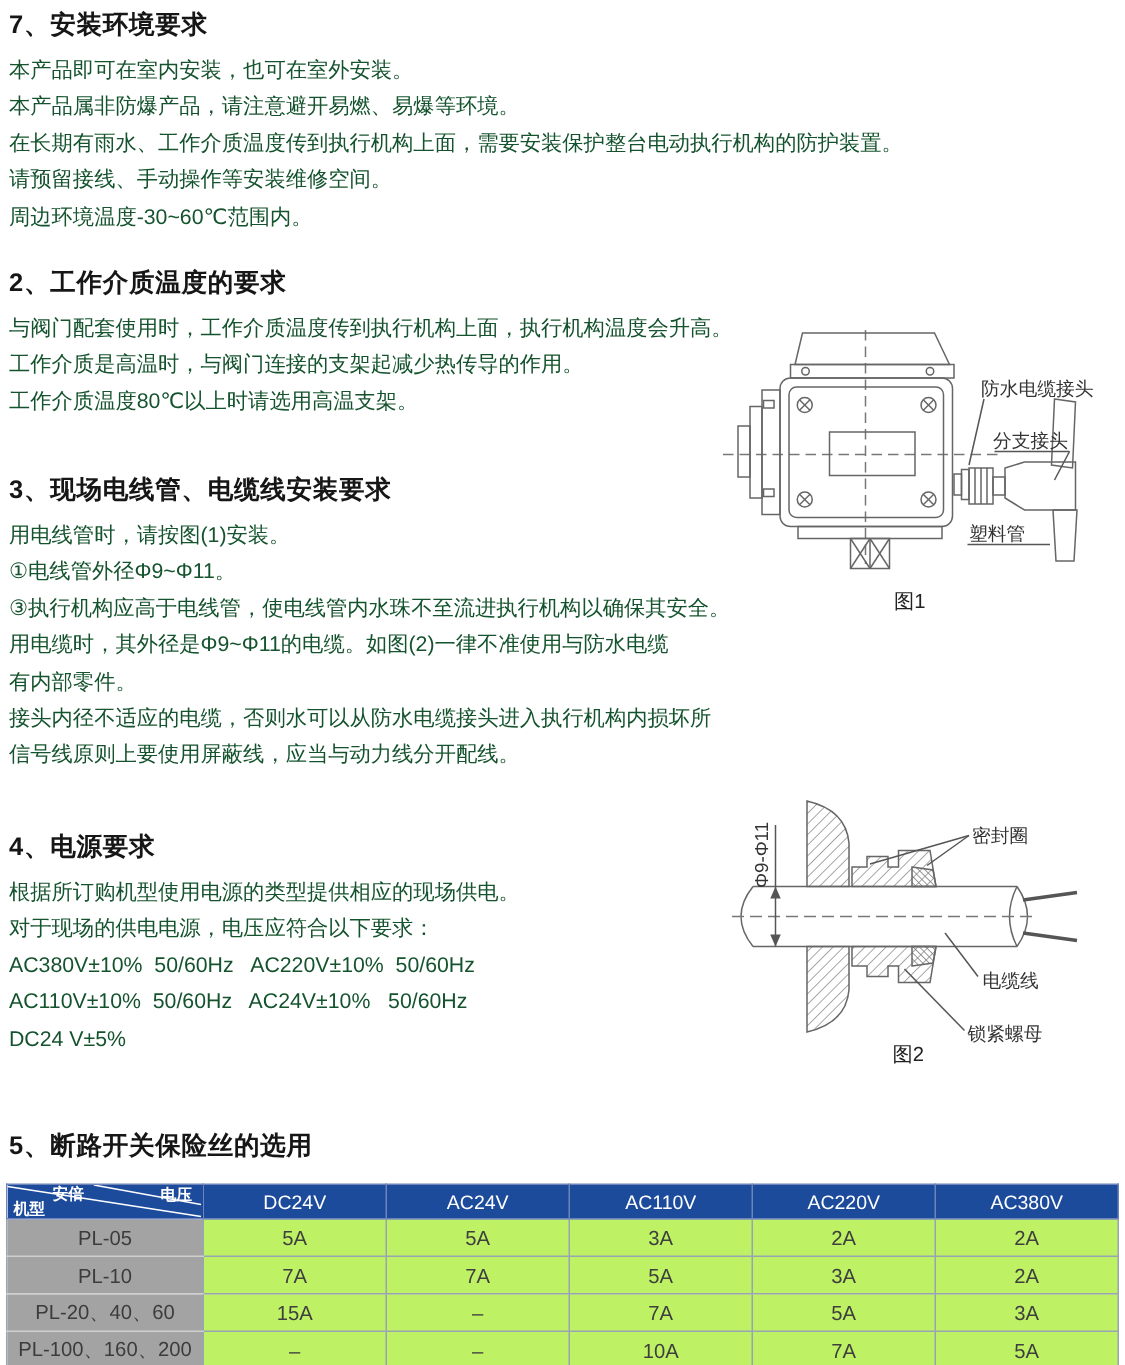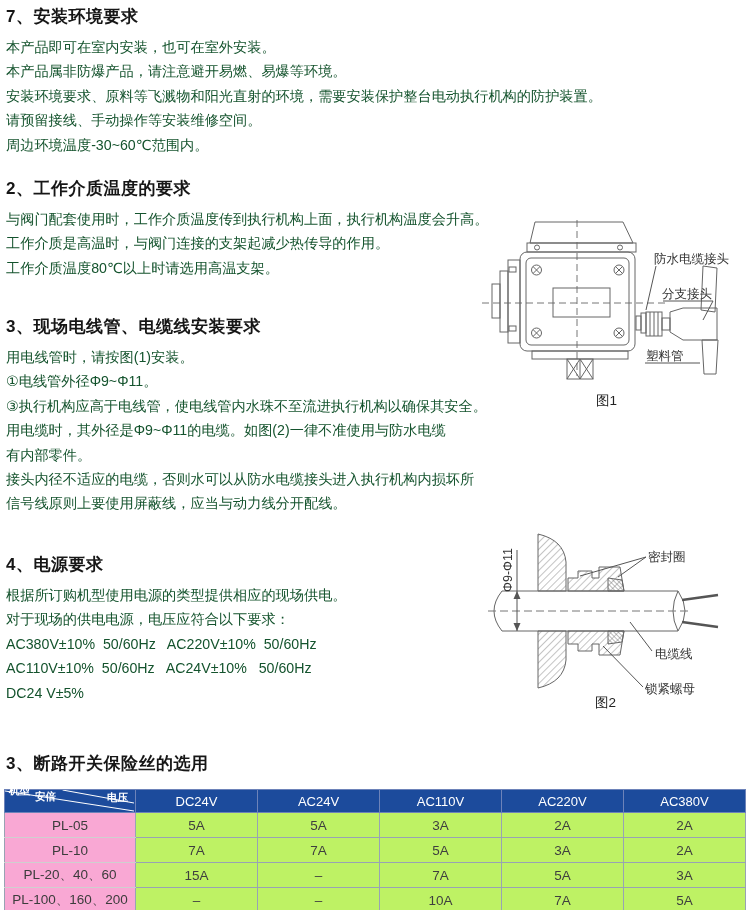--- a/index.html
+++ b/index.html
@@ -27,39 +27,39 @@
   table.fuse{border-collapse:collapse;table-layout:fixed;width:100%;border-bottom:2px solid #8a8a8a;}
   table.fuse col.c0{width:131px;}
   table.fuse th{
     background:#1c4b9c;color:#fff;font-size:13px;font-weight:normal;
     height:22px;border:1px solid #6d83b9;padding:0;text-align:center;
   }
   table.fuse td{
     font-size:13.5px;color:#3f3f3f;height:24px;border:1px solid #98a3b3;
     text-align:center;padding:0;background:#bef264;
   }
-  table.fuse td.model{background:#f9a8d4;color:#3c3c3c;border-color:#cfcfcf #98a3b3;}
+  table.fuse td.model{background:#a3a3a3;color:#3c3c3c;border-color:#cfcfcf #98a3b3;}
   th.corner{position:relative;}
   th.corner span{position:absolute;font-size:10.5px;color:#fff;line-height:10px;font-weight:bold;}
   th.corner .c-amp{top:1px;left:30px;}
   th.corner .c-volt{top:2px;right:7px;}
-  th.corner .c-model{bottom:17px;left:4px;}
+  th.corner .c-model{bottom:1px;left:4px;}
   th.corner svg{position:absolute;inset:0;width:100%;height:100%;}
 </style>
 </head>
 <body>
 
 <div id="page">
 
   <div class="section" id="s1">
     <h2 class="sec-title">7、安装环境要求</h2>
     <div class="lines">
       <div>本产品即可在室内安装，也可在室外安装。</div>
       <div>本产品属非防爆产品，请注意避开易燃、易爆等环境。</div>
-      <div>安装环境要求、原料等飞溅物和阳光直射的环境，需要安装保护整台电动执行机构的防护装置。</div>
+      <div>在长期有雨水、工作介质温度传到执行机构上面，需要安装保护整台电动执行机构的防护装置。</div>
       <div>请预留接线、手动操作等安装维修空间。</div>
       <div>周边环境温度-30~60℃范围内。</div>
     </div>
   </div>
 
   <div class="section" id="s2">
     <h2 class="sec-title">2、工作介质温度的要求</h2>
     <div class="lines">
       <div>与阀门配套使用时，工作介质温度传到执行机构上面，执行机构温度会升高。</div>
       <div>工作介质是高温时，与阀门连接的支架起减少热传导的作用。</div>
@@ -219,21 +219,21 @@
       </g>
       <text class="fig-label" transform="translate(52,92) rotate(-90)">Φ9-Φ11</text>
       <text class="fig-label" x="188" y="61">密封圈</text>
       <text class="fig-label" x="195" y="158">电缆线</text>
       <text class="fig-label" x="185" y="193">锁紧螺母</text>
       <text class="fig-caption" x="135" y="207">图2</text>
     </svg>
   </div>
 
   <div class="section" id="s5">
-    <h2 class="sec-title">3、断路开关保险丝的选用</h2>
+    <h2 class="sec-title">5、断路开关保险丝的选用</h2>
   </div>
 
   <div id="tablewrap">
     <table class="fuse">
       <colgroup>
         <col class="c0">
           <col>
           <col>
           <col>
           <col>

